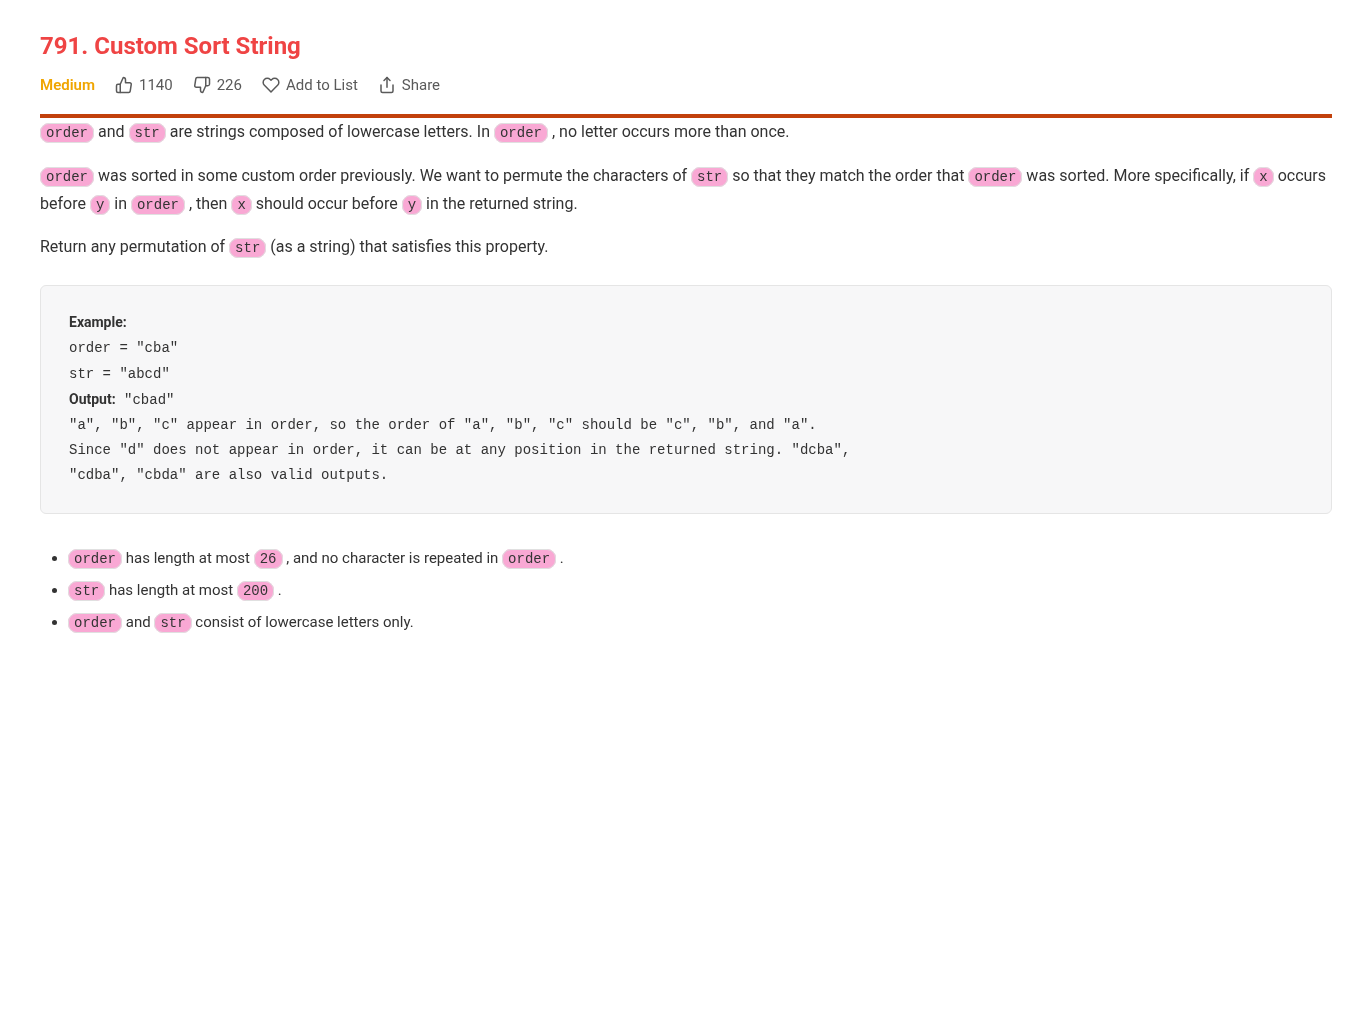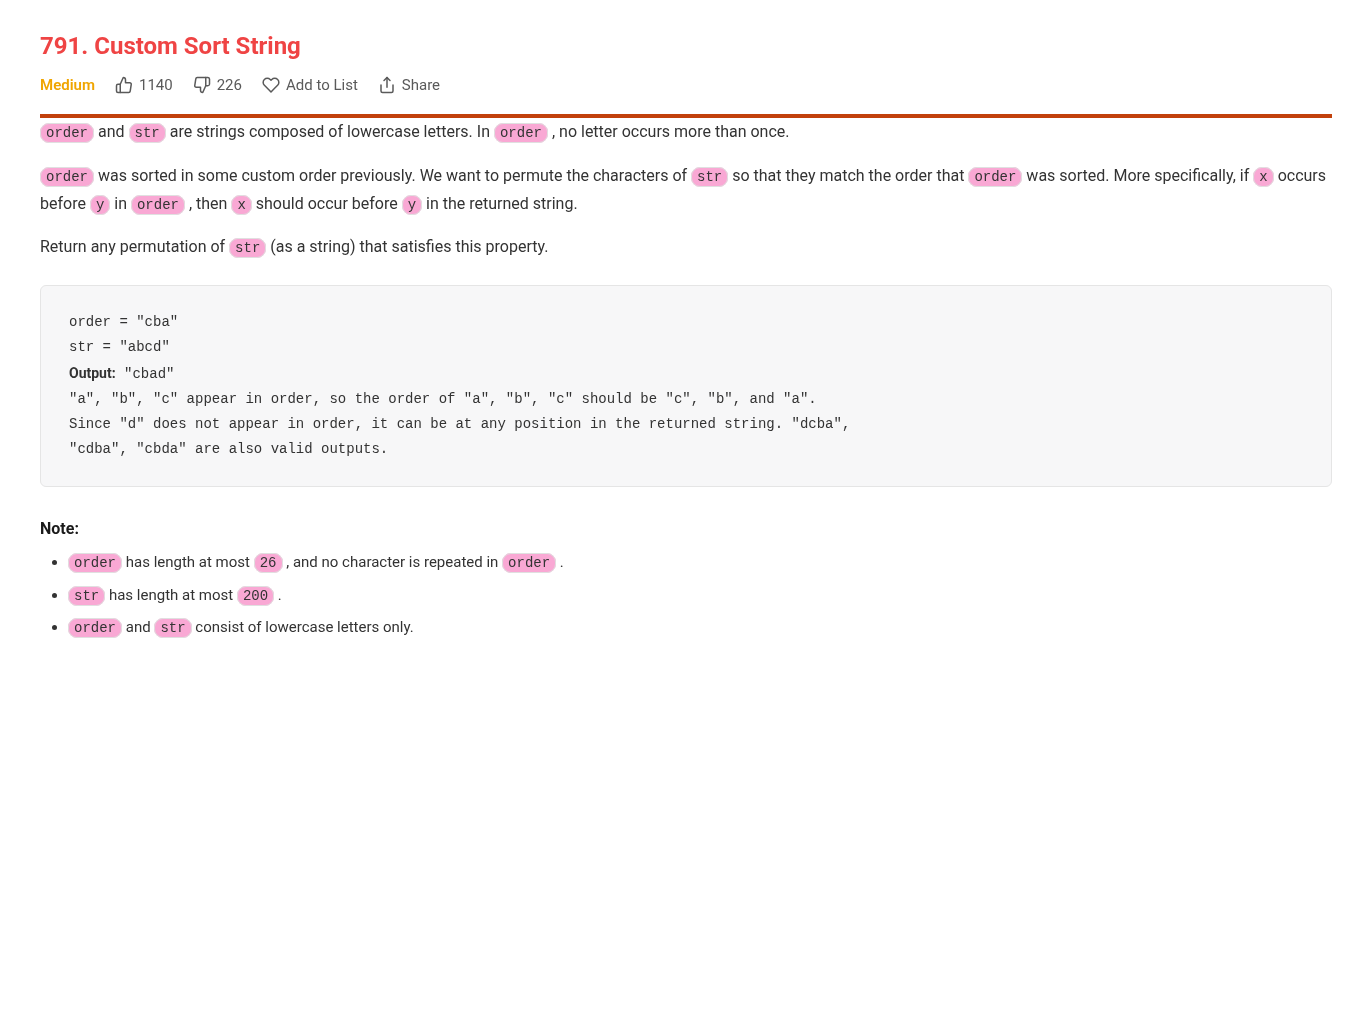--- a/index.html
+++ b/index.html
@@ -185,36 +185,36 @@
     <span> in the returned string.</span>
   </p>
 
   <p>
     <span>Return any permutation of </span>
     <code class="inline">str</code>
     <span> (as a string) that satisfies this property.</span>
   </p>
 
   <div class="example-block">
+    <div><span class="label">Example:</span></div>
     <div class="code-line">order = "cba"</div>
     <div class="code-line">str = "abcd"</div>
     <div>
       <span class="label">Output:</span>
       <span> </span>
       <span>"cbad"</span>
     </div>
     <div class="code-line">"a", "b", "c" appear in order, so the order of "a", "b", "c" should be "c", "b", and "a".</div>
     <div class="code-line">Since "d" does not appear in order, it can be at any position in the returned string. "dcba",</div>
     <div class="code-line">"cdba", "cbda" are also valid outputs.</div>
   </div>
 
 </div>
 
 <div class="note-section">
-  <div class="note-title">Note:</div>
   <ul class="note-list">
     <li>
       <code class="inline">order</code>
       <span> has length at most </span>
       <code class="inline">26</code>
       <span>, and no character is repeated in </span>
       <code class="inline">order</code>
       <span>.</span>
     </li>
     <li>

